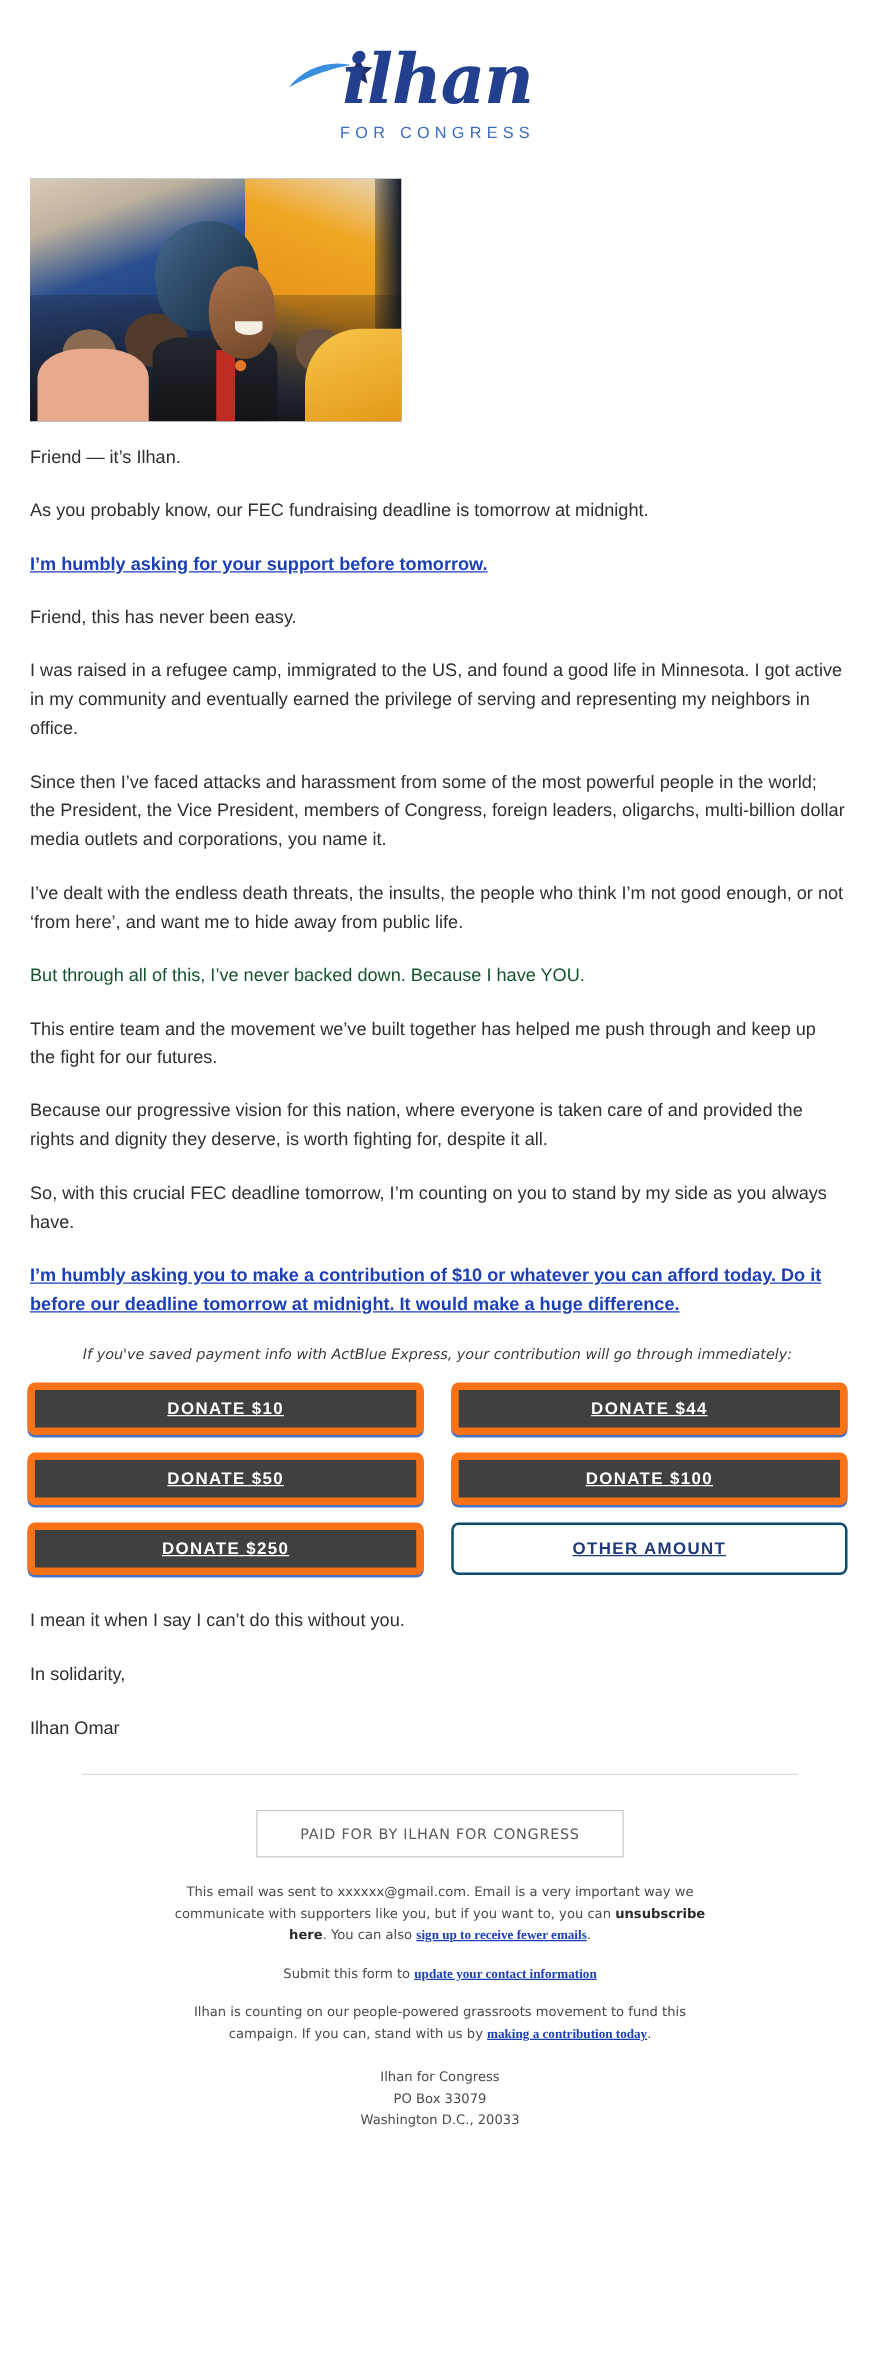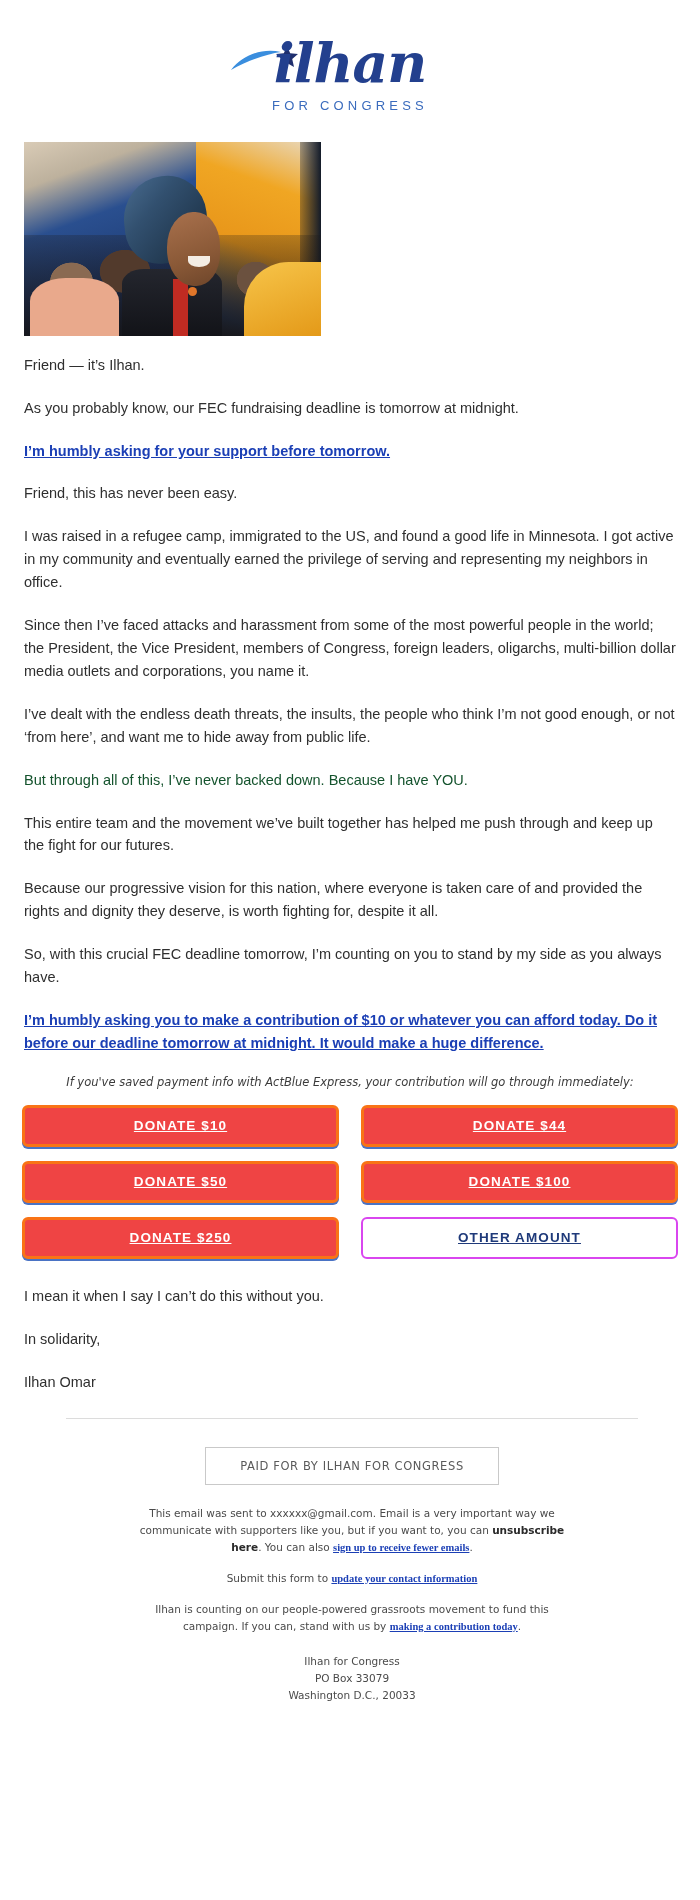--- a/index.html
+++ b/index.html
@@ -171,34 +171,34 @@
     gap: 14px 22px;
     padding: 0 22px 0 22px;
     margin-bottom: 26px;
   }
   .donate-btn {
     display: flex;
     align-items: center;
     justify-content: center;
     height: 42px;
     border-radius: 6px;
-    background: #ef4444;
+    background: #404040;
     color: #ffffff;
     font-size: 13.5px;
     font-weight: bold;
     letter-spacing: 1.1px;
-    border: 3px solid #f97316;
+    border: 6px solid #f97316;
     box-shadow: 0 2px 0 #4a73c4;
     box-sizing: border-box;
     cursor: pointer;
   }
   .donate-btn.outline {
     background: #ffffff;
     color: #1f3a7a;
-    border: 2px solid #d946ef;
+    border: 2px solid #0c4a6e;
     box-shadow: none;
   }
 
   
   .closing {
     padding: 0 24px;
     margin-top: 12px;
   }
   .closing p {
     margin: 0 0 20px 0;

